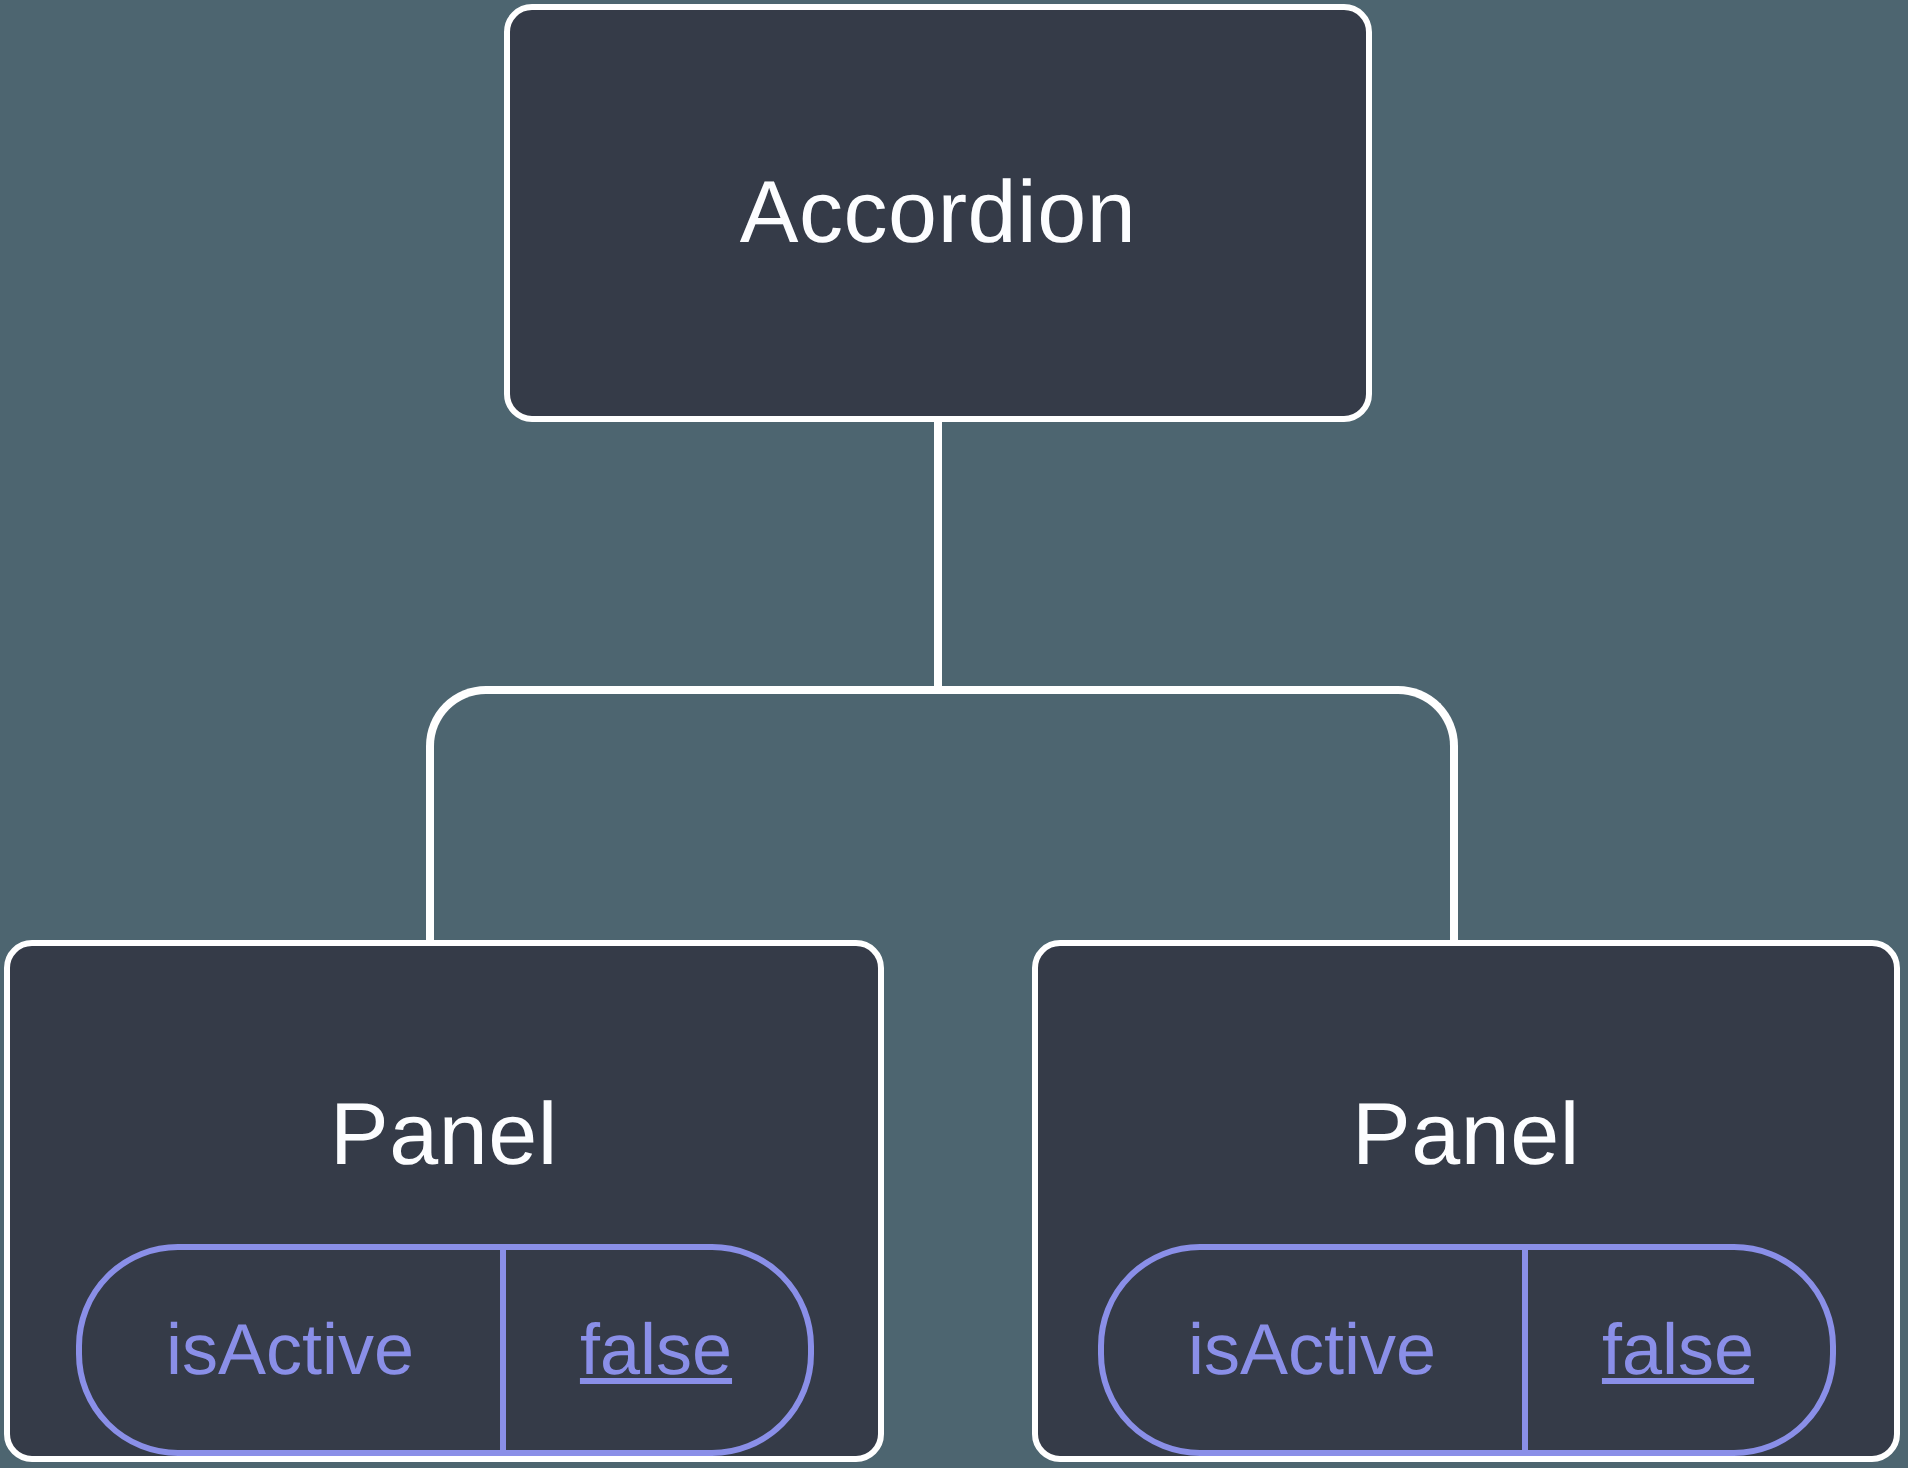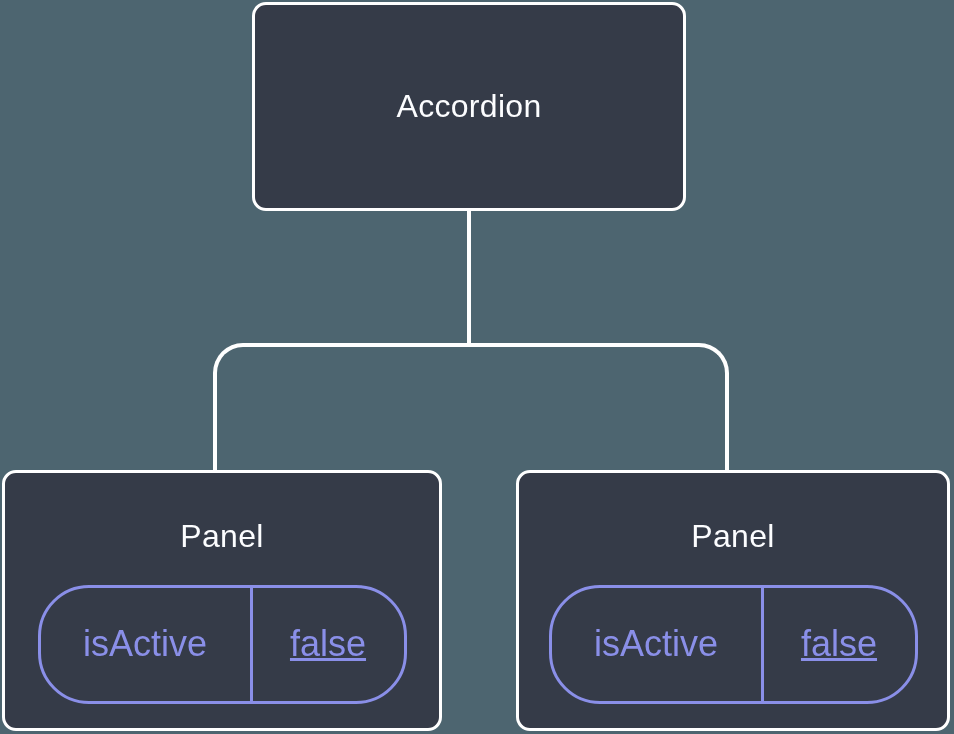--- a/index.html
+++ b/index.html
@@ -20,21 +20,21 @@
   .stage { position: relative; width: 954px; height: 734px; }
 
   .node {
     position: absolute;
     background: var(--node-fill);
     border: 3px solid var(--node-border);
     border-radius: 14px;
     color: var(--node-text);
   }
   .node-label {
-    font-size: 32px;
+    font-size: 44px;
     font-weight: 500;
     letter-spacing: 0.3px;
     color: var(--node-text);
     line-height: 1.12;
   }
 
   #root-node {
     left: 252px; top: 2px; width: 434px; height: 209px;
     display: flex; align-items: center; justify-content: center;
   }
@@ -53,21 +53,21 @@
     border-left: 4px solid var(--connector);
     border-right: 4px solid var(--connector);
     border-top-left-radius: 30px;
     border-top-right-radius: 30px;
     background: transparent;
   }
 
   .panel-node {
     top: 470px; height: 261px;
     display: flex; flex-direction: column; align-items: center;
-    padding-top: 46px;
+    padding-top: 70px;
   }
   #panel-node-left  { left: 2px;   width: 440px; }
   #panel-node-right { left: 516px; width: 434px; }
 
   .state-pill {
     margin-top: 30px;
     width: 369px; height: 119px;
     border: 3px solid var(--state-accent);
     border-radius: 51px;
     display: flex;

